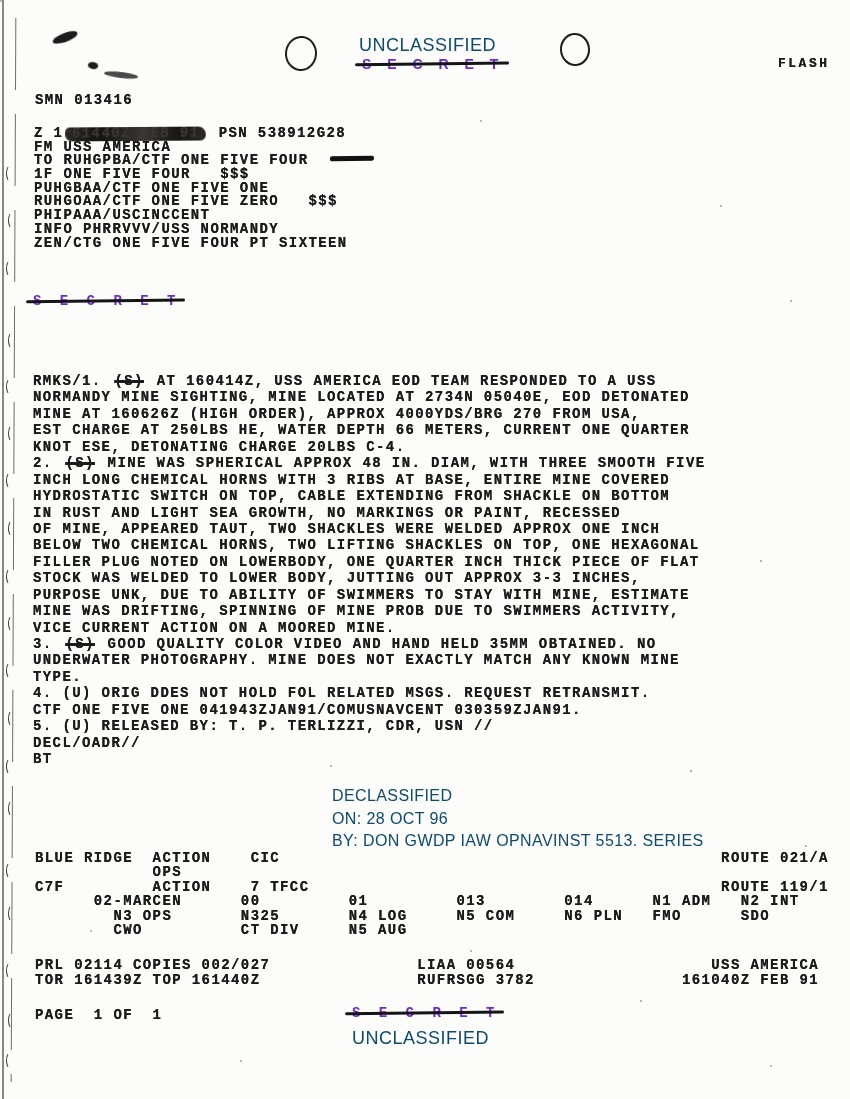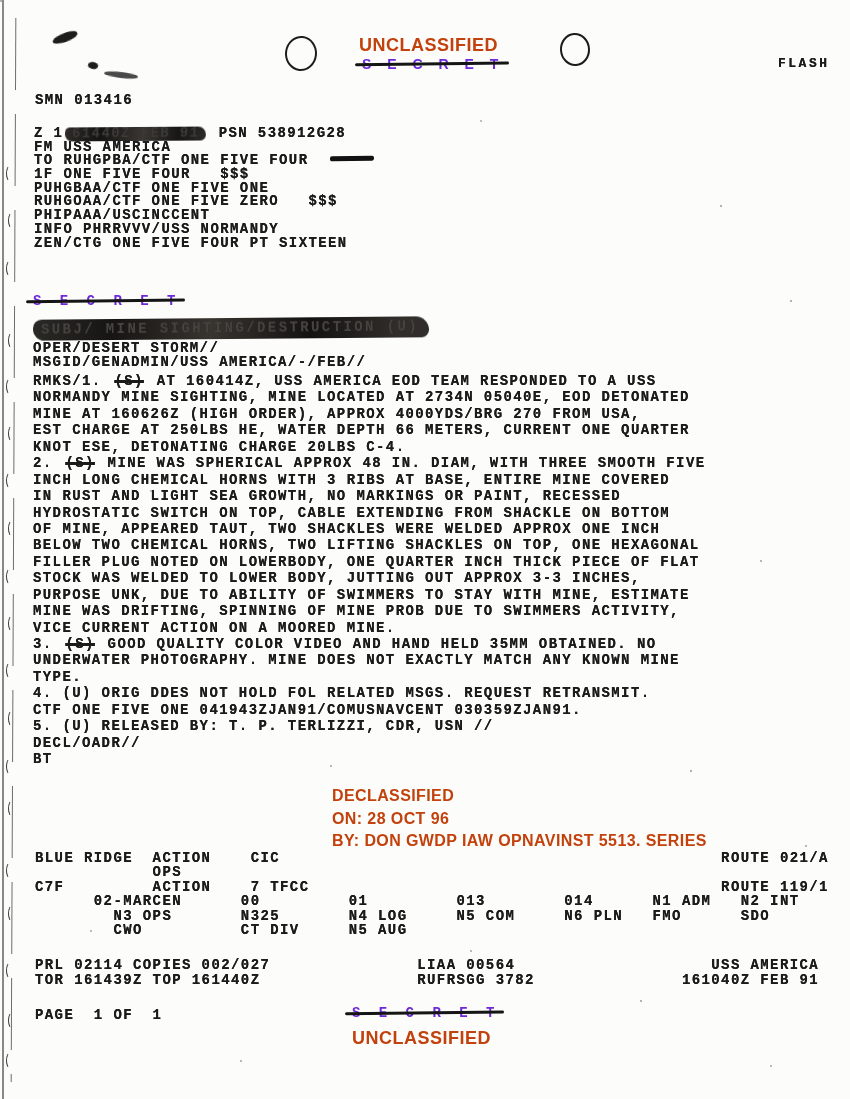--- a/index.html
+++ b/index.html
@@ -10,21 +10,21 @@
     color:#1b1b1b;
   }
   
   .mono{font-family:"Liberation Mono","DejaVu Sans Mono",monospace;font-weight:bold;
         font-size:14px;letter-spacing:1.4px;color:#1b1b1b;text-shadow:0 0 .5px #222;}
   .pre{white-space:pre;}
   .hline,.bline{white-space:pre;height:13.7px;line-height:13.7px;}
   .bline{height:16.45px;line-height:16.45px;}
   
   .stamp-sans{position:absolute;font-family:"Liberation Sans","DejaVu Sans",sans-serif;
-              font-weight:bold;color:#c2410c;}
+              font-weight:normal;color:#0c4a6e;}
   
   .struck-stamp{position:absolute;font-weight:bold;color:#6d28d9;white-space:pre;}
   .struck-stamp::after{content:"";position:absolute;left:-7px;right:-5px;top:50%;height:3px;
               background:#151515;transform:translateY(-55%) rotate(-0.6deg);border-radius:2px;}
   .sans-strike{font-family:"Liberation Sans",sans-serif;font-size:14px;letter-spacing:6px;}
   .mono-strike{font-family:"Liberation Mono",monospace;font-size:14px;letter-spacing:5px;}
   
   .unclass-top{left:359px;top:35px;font-size:18px;letter-spacing:.5px;}
   .flash{position:absolute;left:778px;top:56px;font-size:13px;letter-spacing:2.5px;}
   .smn{position:absolute;left:35px;top:92px;}
@@ -125,36 +125,31 @@
     <div class="hline">1F ONE FIVE FOUR   $$$</div>
     <div class="hline">PUHGBAA/CTF ONE FIVE ONE</div>
     <div class="hline">RUHGOAA/CTF ONE FIVE ZERO   $$$</div>
     <div class="hline">PHIPAAA/USCINCCENT</div>
     <div class="hline">INFO PHRRVVV/USS NORMANDY</div>
     <div class="hline">ZEN/CTG ONE FIVE FOUR PT SIXTEEN</div>
   </div>
 
   <div class="struck-stamp mono-strike secret-mid">S E C R E T</div>
 
-  <div class="mono subj">
-    <div class="smudge-line"><span>SUBJ/ MINE SIGHTING/DESTRUCTION (U)</span></div>
-    <div class="hline">OPER/DESERT STORM//</div>
-    <div class="hline">MSGID/GENADMIN/USS AMERICA/-/FEB//</div>
-  </div>
 
   <div class="mono bodyblk">
     <div class="bline"><span>RMKS/1. </span><span class="struck">(S)</span><span> AT 160414Z, USS AMERICA EOD TEAM RESPONDED TO A USS</span></div>
     <div class="bline">NORMANDY MINE SIGHTING, MINE LOCATED AT 2734N 05040E, EOD DETONATED</div>
     <div class="bline">MINE AT 160626Z (HIGH ORDER), APPROX 4000YDS/BRG 270 FROM USA,</div>
     <div class="bline">EST CHARGE AT 250LBS HE, WATER DEPTH 66 METERS, CURRENT ONE QUARTER</div>
     <div class="bline">KNOT ESE, DETONATING CHARGE 20LBS C-4.</div>
     <div class="bline"><span>2. </span><span class="struck">(S)</span><span> MINE WAS SPHERICAL APPROX 48 IN. DIAM, WITH THREE SMOOTH FIVE</span></div>
     <div class="bline">INCH LONG CHEMICAL HORNS WITH 3 RIBS AT BASE, ENTIRE MINE COVERED</div>
+    <div class="bline">HYDROSTATIC SWITCH ON TOP, CABLE EXTENDING FROM SHACKLE ON BOTTOM</div>
     <div class="bline">IN RUST AND LIGHT SEA GROWTH, NO MARKINGS OR PAINT, RECESSED</div>
-    <div class="bline">HYDROSTATIC SWITCH ON TOP, CABLE EXTENDING FROM SHACKLE ON BOTTOM</div>
     <div class="bline">OF MINE, APPEARED TAUT, TWO SHACKLES WERE WELDED APPROX ONE INCH</div>
     <div class="bline">BELOW TWO CHEMICAL HORNS, TWO LIFTING SHACKLES ON TOP, ONE HEXAGONAL</div>
     <div class="bline">FILLER PLUG NOTED ON LOWERBODY, ONE QUARTER INCH THICK PIECE OF FLAT</div>
     <div class="bline">STOCK WAS WELDED TO LOWER BODY, JUTTING OUT APPROX 3-3 INCHES,</div>
     <div class="bline">PURPOSE UNK, DUE TO ABILITY OF SWIMMERS TO STAY WITH MINE, ESTIMATE</div>
     <div class="bline">MINE WAS DRIFTING, SPINNING OF MINE PROB DUE TO SWIMMERS ACTIVITY,</div>
     <div class="bline">VICE CURRENT ACTION ON A MOORED MINE.</div>
     <div class="bline"><span>3. </span><span class="struck">(S)</span><span> GOOD QUALITY COLOR VIDEO AND HAND HELD 35MM OBTAINED. NO</span></div>
     <div class="bline">UNDERWATER PHOTOGRAPHY. MINE DOES NOT EXACTLY MATCH ANY KNOWN MINE</div>
     <div class="bline">TYPE.</div>

